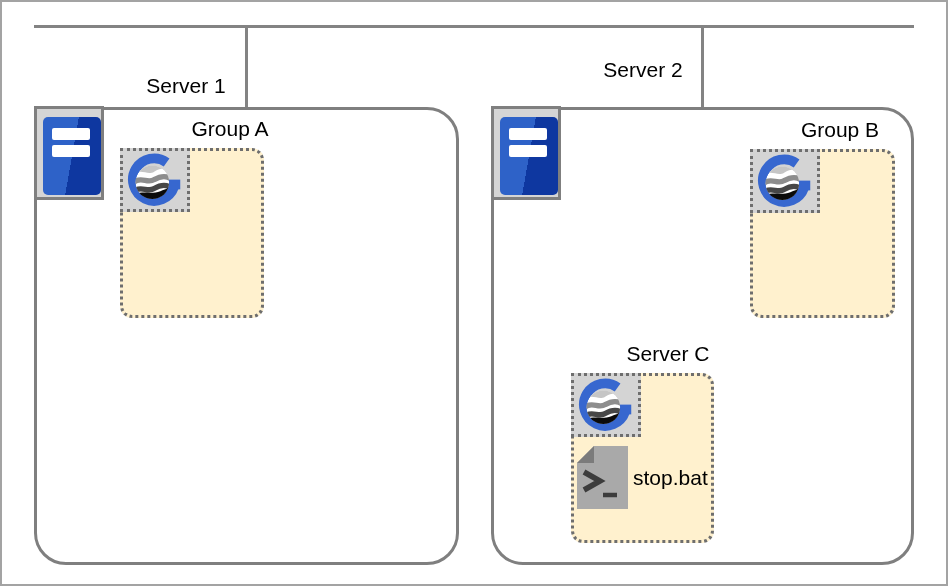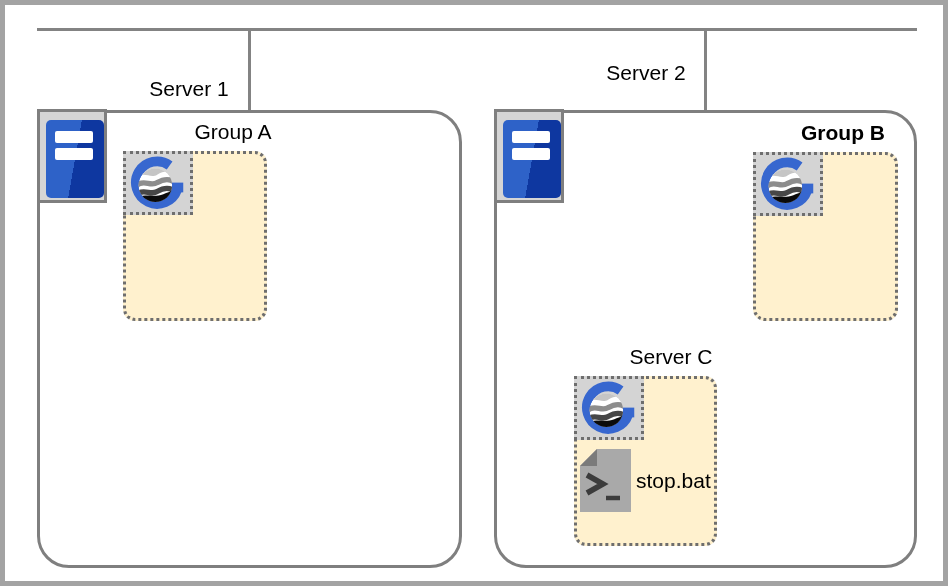--- a/index.html
+++ b/index.html
@@ -1,19 +1,19 @@
 <!DOCTYPE html>
 <html><head>
 <meta charset="utf-8">
 <style>
   html,body{margin:0;padding:0;background:#ffffff;}
   *{box-sizing:border-box;}
   .canvas{
     position:relative;width:948px;height:586px;background:#ffffff;
-    border:5px solid #a3a3a3;overflow:hidden;
+    border:2px solid #a3a3a3;overflow:hidden;
     font-family:"Liberation Sans","DejaVu Sans",sans-serif;color:#000;
   }
   .line{position:absolute;background:#838383;}
   .bus{left:32px;top:23px;width:880px;height:3px;}
   .drop1{left:243px;top:23px;width:3px;height:83px;}
   .drop2{left:699px;top:23px;width:3px;height:83px;}
   .server-box{
     position:absolute;top:105px;height:458px;background:#ffffff;
     border:3px solid #7f7f7f;border-radius:32px;z-index:1;
   }
@@ -43,21 +43,21 @@
   }
   .tA{left:118px;top:146px;} .tB{left:748px;top:147px;} .tC{left:569px;top:371px;}
   .tile svg{display:block;width:62px;height:57px;}
   .lbl{
     position:absolute;font-size:21px;line-height:26px;text-align:center;
     white-space:nowrap;z-index:4;
   }
   .server1-lbl{left:124px;top:71px;width:120px;}
   .server2-lbl{left:581px;top:55px;width:120px;}
   .groupA-lbl{left:168px;top:114px;width:120px;}
-  .groupB-lbl{left:778px;top:115px;width:120px;font-weight:bold;}
+  .groupB-lbl{left:778px;top:115px;width:120px;}
   .groupC-lbl{left:606px;top:339px;width:120px;}
   .script-item-icon{position:absolute;left:575px;top:444px;width:51px;height:63px;z-index:4;}
   .script-lbl{left:631px;top:463px;text-align:right;width:auto;}
   .defs-holder{position:absolute;width:0;height:0;overflow:hidden;}
 </style>
 </head>
 <body>
 
 <svg class="defs-holder" aria-hidden="true">
   <defs>

